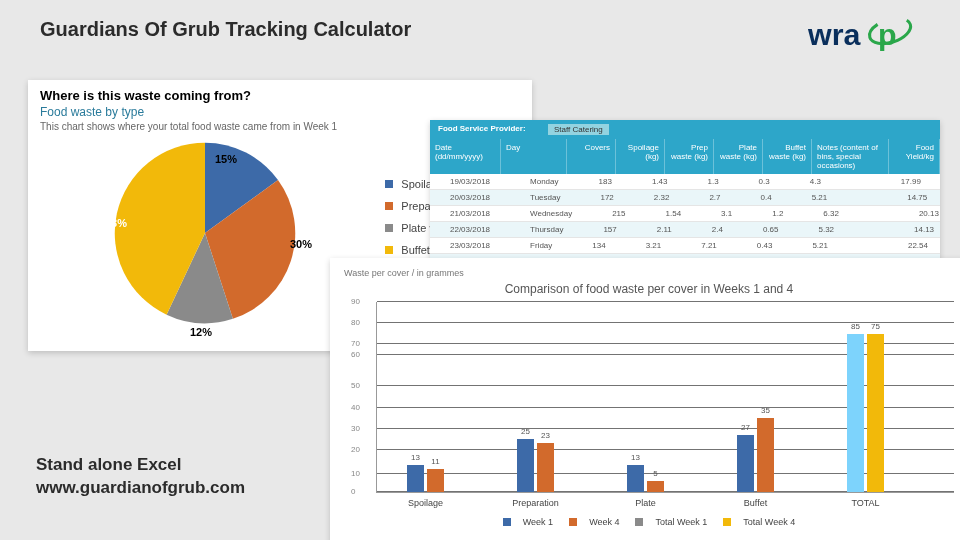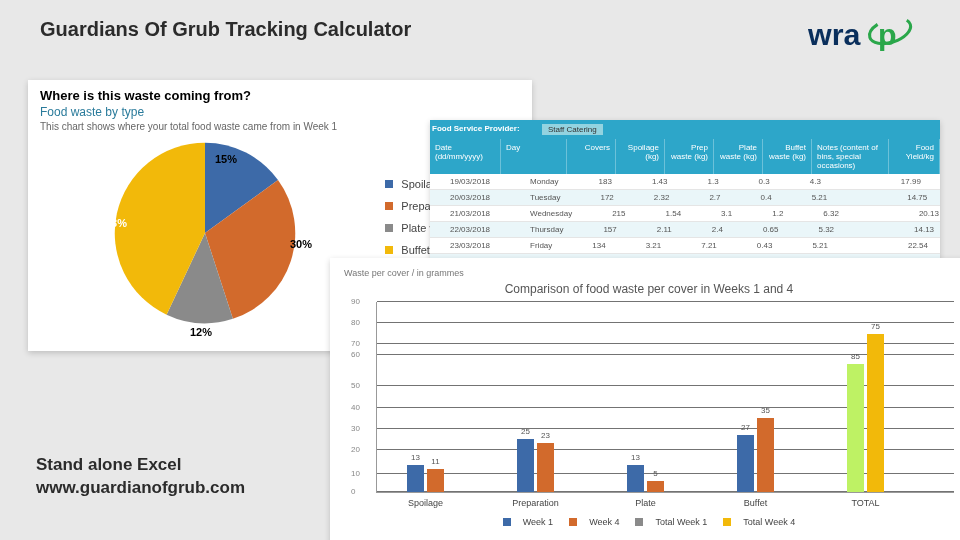--- a/index.html
+++ b/index.html
@@ -21,21 +21,21 @@
   .legend div{margin:10px 0;display:flex;align-items:center}
   .sw{width:8px;height:8px;margin-right:8px}
 
   .table-panel{left:430px;top:120px;width:510px;height:190px;font-size:8px;color:#555}
   .tbl-head{background:#2da6c9;color:#fff;display:flex}
   .tbl-head .c{padding:4px 5px;border-right:1px solid rgba(255,255,255,.3)}
   .tbl-body .r{display:flex;border-bottom:1px solid #e5e5e5}
   .tbl-body .r .c{padding:3px 20px}
   .tbl-body .r.band{background:#eaf6f9}
   .c.d{width:60px}.c.dy{width:55px}.c.n{width:38px;text-align:right}.c.nt{flex:1}.c.fy{width:40px;text-align:right}
-  .prov{background:#2da6c9;color:#fff;padding:4px 2px;font-size:8px;display:flex}
+  .prov{background:#2da6c9;color:#fff;padding:4px 8px;font-size:8px;display:flex}
   .prov .pl{width:110px;font-weight:600}
   .prov .pv{background:#93d3e0;color:#333;padding:1px 6px;margin-right:10px}
 
   .bar-panel{left:330px;top:258px;width:610px;height:270px;padding:10px 14px}
   .bar-title{text-align:center;font-size:12px;color:#555;margin-bottom:6px}
   .bar-sub{font-size:9px;color:#777;margin-bottom:4px}
   .plot{position:relative;height:190px;margin-left:32px;border-left:1px solid #999;border-bottom:1px solid #999}
   .grid{position:absolute;left:0;right:0;border-top:1px solid #737373;font-size:8px;color:#888}
   .grid span{position:absolute;left:-26px;top:-5px}
   .group{position:absolute;bottom:0;display:flex;align-items:flex-end;gap:3px}
@@ -249,21 +249,21 @@
         <div class="group" style="left: 360px;">
           <div class="bar" style="height: 57px; background: rgb(61, 106, 168); position: relative;">
             <div class="barlab">27</div>
           </div>
           <div class="bar" style="height: 73.8889px; background: rgb(210, 106, 44); position: relative;">
             <div class="barlab">35</div>
           </div>
           <div class="catlab">Buffet</div>
         </div>
         <div class="group" style="left: 470px;">
-          <div class="bar" style="height: 128px; background: #bef264; position: relative;">
+          <div class="bar" style="height: 158px; background: #7dd3fc; position: relative;">
             <div class="barlab">85</div>
           </div>
           <div class="bar" style="height: 158.333px; background: rgb(242, 185, 10); position: relative;">
             <div class="barlab">75</div>
           </div>
           <div class="catlab">TOTAL</div>
         </div>
       </div>
     <div class="bar-legend">
       <div>

